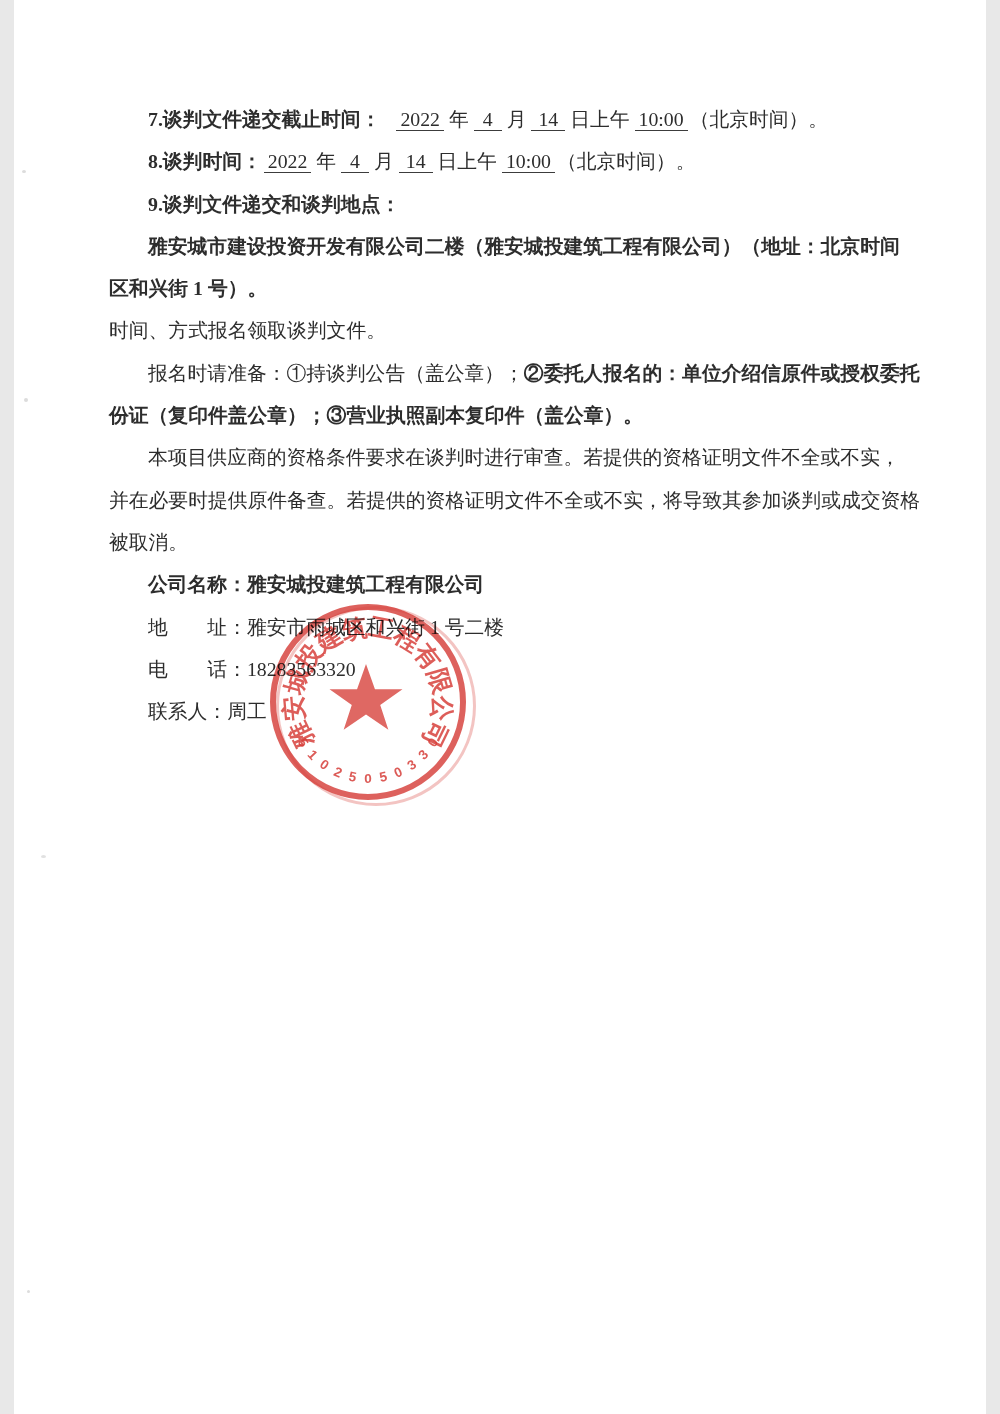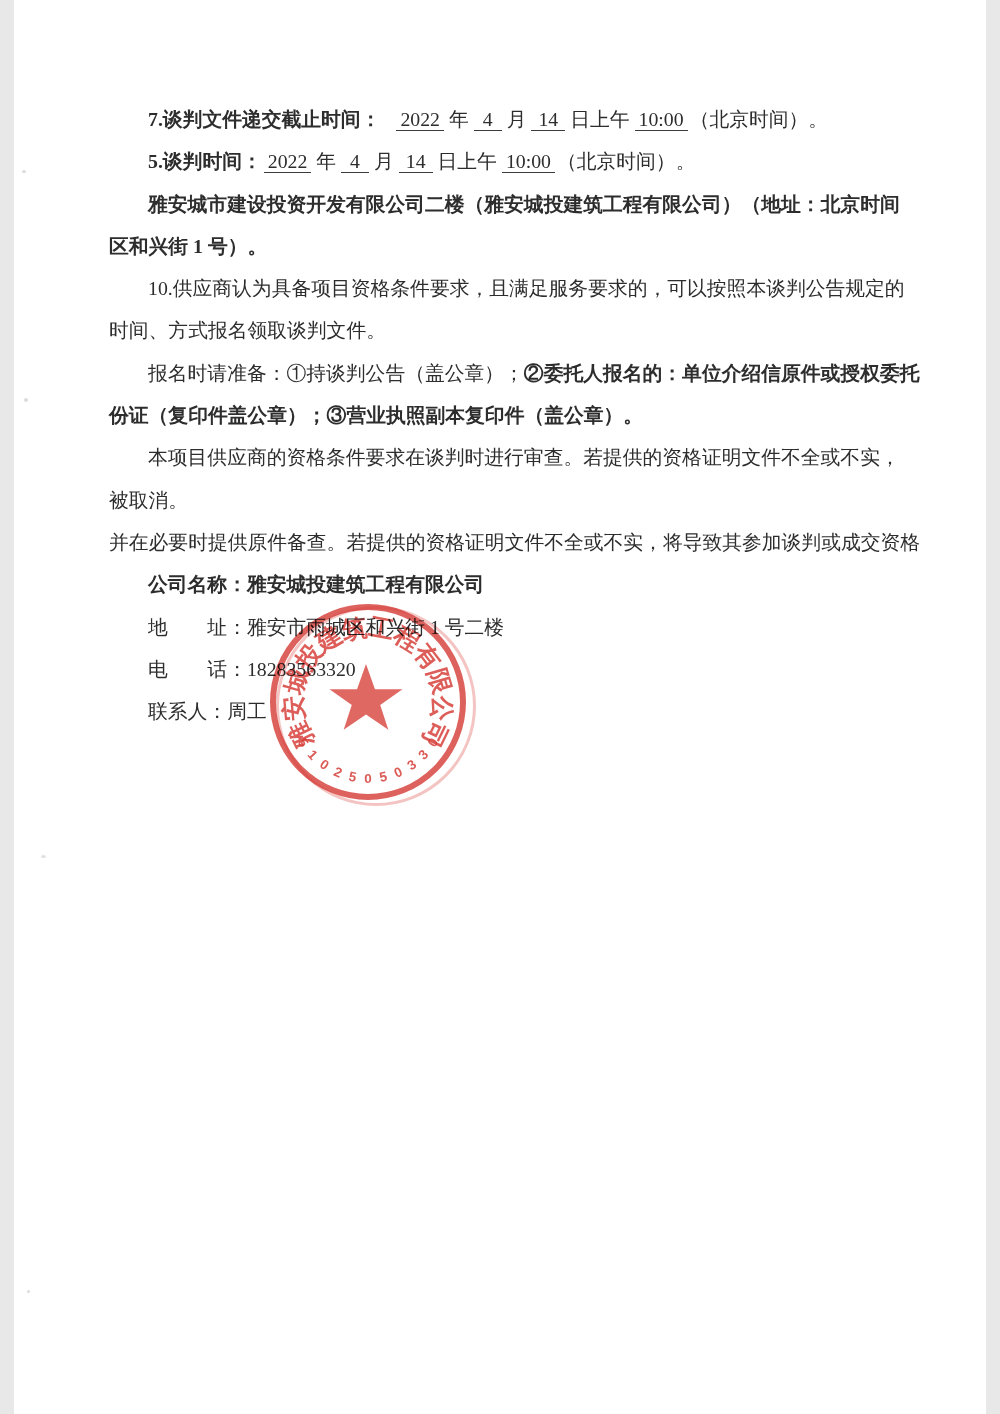--- a/index.html
+++ b/index.html
@@ -85,35 +85,35 @@
 </style>
 </head>
 <body>
 
 <div class="page">
 
   <div class="content">
 
     <p class="ln ind"><b>7.谈判文件递交截止时间：</b><span class="gap-lg"></span><span class="u">2022</span><span class="unit">年</span><span class="u wpad">4</span><span class="unit">月</span><span class="u mpad">14</span><span class="unit">日上午</span><span class="u">10:00</span><span>（北京时间）。</span></p>
 
-    <p class="ln ind"><b>5.谈判时间：</b><span class="u">2022</span><span class="unit">年</span><span class="u wpad">4</span><span class="unit">月</span><span class="u mpad">14</span><span class="unit">日上午</span><span class="u">10:00</span><span>（北京时间）。</span></p>
+    <p class="ln ind"><b>8.谈判时间：</b><span class="u">2022</span><span class="unit">年</span><span class="u wpad">4</span><span class="unit">月</span><span class="u mpad">14</span><span class="unit">日上午</span><span class="u">10:00</span><span>（北京时间）。</span></p>
 
+    <p class="ln ind bold">9.谈判文件递交和谈判地点：</p>
 
     <p class="ln ind bold">雅安城市建设投资开发有限公司二楼（雅安城投建筑工程有限公司）（地址：北京时间</p>
     <p class="ln bold">区和兴街 1 号）。</p>
 
-    <p class="ln ind">10.供应商认为具备项目资格条件要求，且满足服务要求的，可以按照本谈判公告规定的</p>
     <p class="ln">时间、方式报名领取谈判文件。</p>
 
     <p class="ln ind"><span>报名时请准备：①持谈判公告（盖公章）；</span><b>②委托人报名的：单位介绍信原件或授权委托</b></p>
     <p class="ln bold">份证（复印件盖公章）；③营业执照副本复印件（盖公章）。</p>
 
     <p class="ln ind">本项目供应商的资格条件要求在谈判时进行审查。若提供的资格证明文件不全或不实，</p>
+    <p class="ln">并在必要时提供原件备查。若提供的资格证明文件不全或不实，将导致其参加谈判或成交资格</p>
     <p class="ln">被取消。</p>
-    <p class="ln">并在必要时提供原件备查。若提供的资格证明文件不全或不实，将导致其参加谈判或成交资格</p>
 
 
     <p class="ln ind bold"><span>公司名称：</span><span>雅安城投建筑工程有限公司</span></p>
 
     <p class="ln ind"><span>地　　址：</span><span>雅安市雨城区和兴街 1 号二楼</span></p>
 
     <p class="ln ind"><span>电　　话：</span><span>18283563320</span></p>
 
     <p class="ln ind"><span>联系人：</span><span>周工</span></p>
 

